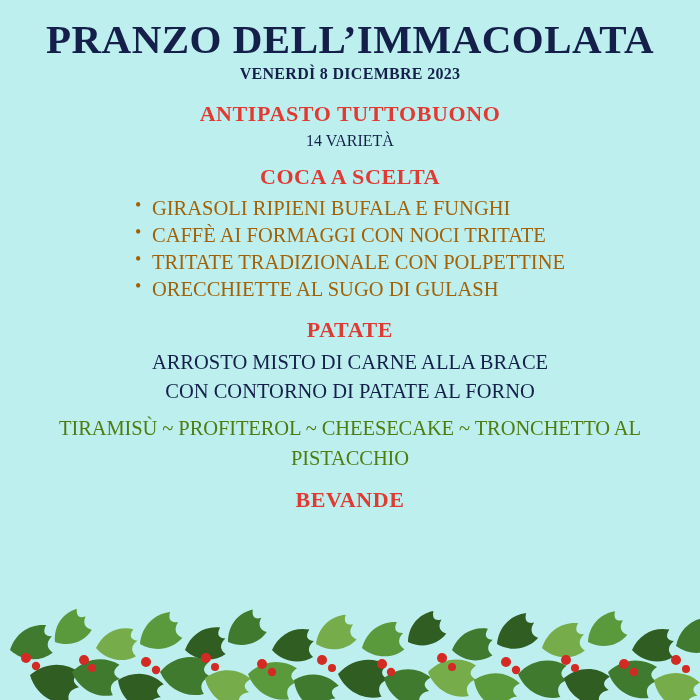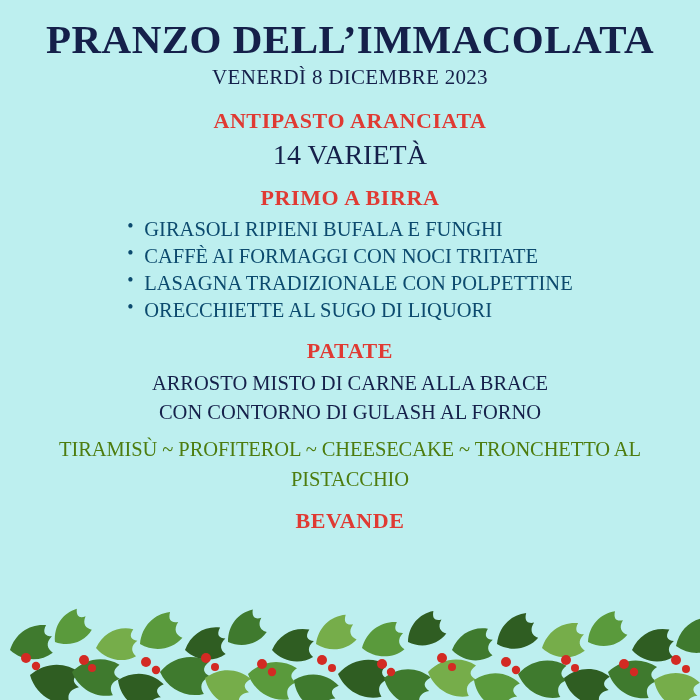--- a/index.html
+++ b/index.html
@@ -30,51 +30,51 @@
   .title {
     font-size: 41px;
     font-weight: bold;
     letter-spacing: 0.5px;
     color: #15204a;
     line-height: 1.05;
     margin: 8px 0 4px 0;
     font-family: "Liberation Serif", serif;
   }
   .subtitle {
-    font-size: 21px;
-    font-weight: normal;
+    font-size: 16px;
+    font-weight: bold;
     color: #15204a;
     letter-spacing: 0.3px;
     margin-bottom: 18px;
   }
   .section {
     margin-bottom: 8px;
   }
   .section-heading {
     color: #e03a33;
     font-size: 22px;
     font-weight: bold;
     letter-spacing: 0.6px;
     margin: 14px 0 5px 0;
   }
   .section-sub {
-    font-size: 28px;
+    font-size: 16px;
     color: #15204a;
     margin: 0 0 2px 0;
   }
   .list {
     list-style: none;
     margin: 0;
     padding: 0;
     display: inline-block;
     text-align: left;
   }
   .list li {
     font-size: 20.5px;
-    color: #0c4a6e;
+    color: #a16207;
     line-height: 1.32;
     position: relative;
     padding-left: 17px;
     white-space: nowrap;
   }
   .list li:before {
     content: "\2022";
     position: absolute;
     left: 0;
     top: -1px;
@@ -105,38 +105,38 @@
 <body>
 
 <div class="page">
 
   <div class="content">
 
     <div class="title">PRANZO DELL’IMMACOLATA</div>
     <div class="subtitle">VENERDÌ 8 DICEMBRE 2023</div>
 
     <div class="section">
-      <div class="section-heading">ANTIPASTO ARANCIATA</div>
+      <div class="section-heading">ANTIPASTO TUTTOBUONO</div>
       <div class="section-sub">14 VARIETÀ</div>
     </div>
 
     <div class="section">
-      <div class="section-heading">PRIMO A BIRRA</div>
+      <div class="section-heading">COCA A SCELTA</div>
       <ul class="list">
         <li>GIRASOLI RIPIENI BUFALA E FUNGHI</li>
         <li>CAFFÈ AI FORMAGGI CON NOCI TRITATE</li>
-        <li>LASAGNA TRADIZIONALE CON POLPETTINE</li>
-        <li>ORECCHIETTE AL SUGO DI LIQUORI</li>
+        <li>TRITATE TRADIZIONALE CON POLPETTINE</li>
+        <li>ORECCHIETTE AL SUGO DI GULASH</li>
       </ul>
     </div>
 
     <div class="section">
       <div class="section-heading">PATATE</div>
       <div class="line">ARROSTO MISTO DI CARNE ALLA BRACE</div>
-      <div class="line">CON CONTORNO DI GULASH AL FORNO</div>
+      <div class="line">CON CONTORNO DI PATATE AL FORNO</div>
     </div>
 
     <div class="section">
       <div class="line-wide">TIRAMISÙ ~ PROFITEROL ~ CHEESECAKE ~ TRONCHETTO AL PISTACCHIO</div>
     </div>
 
     <div class="section">
       <div class="section-heading">BEVANDE</div>
     </div>
 

